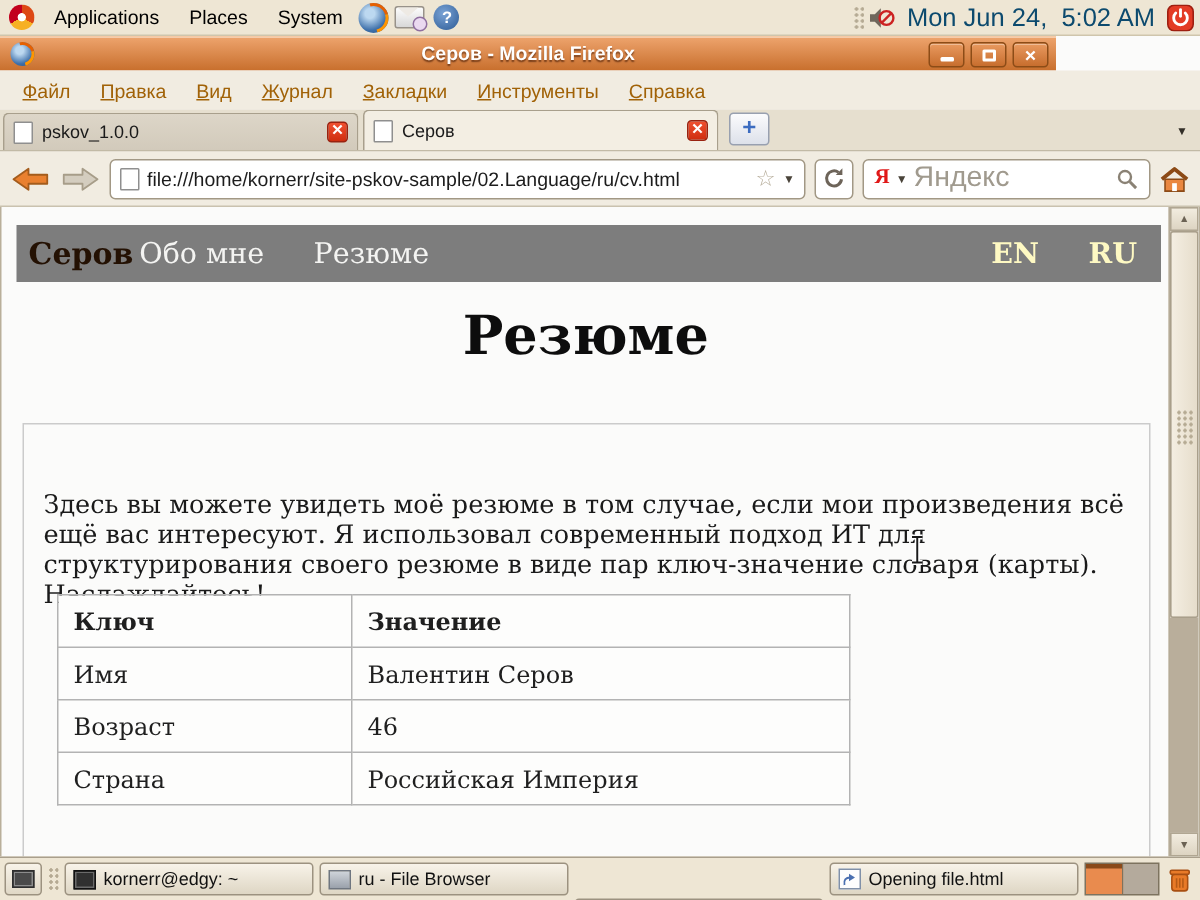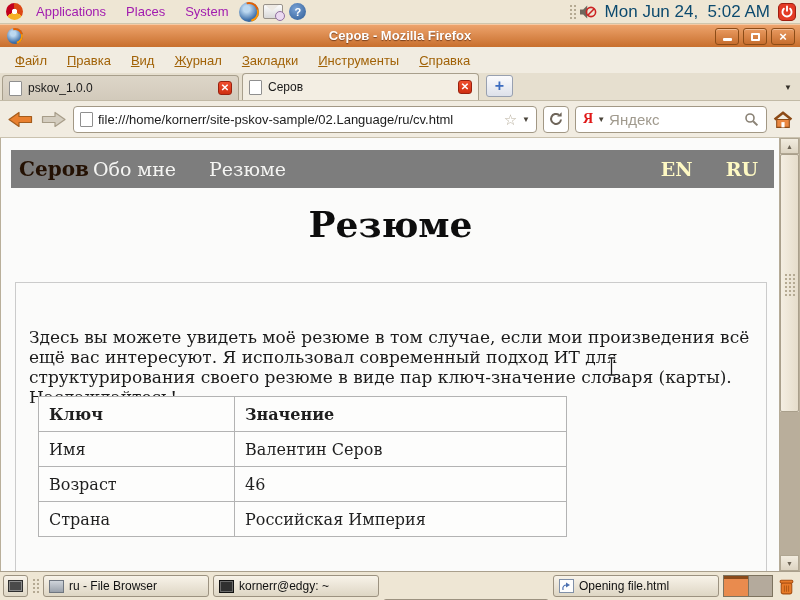--- a/index.html
+++ b/index.html
@@ -1,32 +1,32 @@
 <!DOCTYPE html>
 <html><head>
 <meta charset="utf-8">
 <style>
   html,body{margin:0;padding:0;}
   body{width:800px;height:600px;position:relative;overflow:hidden;background:#fbfbfa;font-family:"Liberation Sans",sans-serif;}
   
   #top-panel{position:absolute;left:0;top:0;width:800px;height:24px;background:#eee6d4;border-bottom:1px solid #cfc5ac;display:flex;align-items:center;gap:2px;padding:0 4px;box-sizing:border-box;}
-  .panel-menu{font-size:13px;color:#a21caf;padding:2px 9px;}
+  .panel-menu{font-size:13px;color:#000000;padding:2px 9px;}
   .ubuntu-logo{width:17px;height:17px;border-radius:50%;flex:none;margin:0 2px;
     background:radial-gradient(circle at 50% 50%,#ffffff 0 2.5px,rgba(255,255,255,0) 3px),conic-gradient(#dd4814 0 120deg,#f6b024 120deg 240deg,#c2001d 240deg 360deg);}
   .ff-icon{border-radius:50%;background:radial-gradient(circle at 38% 35%,#bcd8f0 0 18%,#3e70aa 62%,#2a4f80 100%);position:relative;overflow:hidden;flex:none;}
   .ff-icon::after{content:"";position:absolute;inset:-1px;border-radius:50%;border:3px solid transparent;border-top-color:#e66000;border-right-color:#ff9500;transform:rotate(30deg);}
   .mail-icon{width:18px;height:13px;background:linear-gradient(#fdfdfd,#d8d8d8);border:1px solid #98928a;border-radius:2px;position:relative;flex:none;margin:0 2px;}
   .mail-icon::before{content:"";position:absolute;left:1px;top:0;border-left:7px solid transparent;border-right:7px solid transparent;border-top:6px solid #eeeae4;}
   .mail-icon::after{content:"";position:absolute;right:-3px;bottom:-3px;width:8px;height:8px;border-radius:50%;background:#ead9f0;border:1px solid #8f6fa0;}
   .help-icon{width:17px;height:17px;border-radius:50%;background:radial-gradient(circle at 40% 35%,#7aa3d6,#2c5a94);color:#fff;font-weight:bold;font-size:11px;display:flex;align-items:center;justify-content:center;flex:none;margin:0 2px;}
   .grip{width:7px;height:16px;background-image:radial-gradient(#b5aa93 1px,transparent 1.3px);background-size:4px 4px;flex:none;}
   #clock{font-size:17px;color:#0c4a6e;white-space:pre;padding:0 6px;}
   .spacer{flex:1;}
   
-  #titlebar{position:absolute;left:0;top:24px;width:800px;height:23px;background:linear-gradient(#eda36c,#c86f2d);border-top:1px solid #f5c9a4;box-sizing:border-box;}
+  #titlebar{position:absolute;left:0;top:24px;width:704px;height:23px;background:linear-gradient(#eda36c,#c86f2d);border-top:1px solid #f5c9a4;box-sizing:border-box;}
   #title-text{position:absolute;left:0;right:0;top:3px;text-align:center;color:#fff;font-weight:bold;font-size:13px;text-shadow:0 1px 1px rgba(60,20,0,.6);}
   .tb-ff{position:absolute;left:7px;top:3px;}
   .win-btns{position:absolute;right:5px;top:3px;display:flex;gap:4px;}
   .win-btn{width:24px;height:17px;border:1px solid #8c4c17;border-radius:3px;background:linear-gradient(#e99a60,#c76e2e);display:flex;align-items:center;justify-content:center;box-sizing:border-box;box-shadow:inset 0 1px 0 rgba(255,255,255,.35);}
   .g-min{width:9px;height:3px;background:#fff;border-radius:1px;margin-top:6px;}
   .g-max{width:9px;height:8px;border:2px solid #fff;border-radius:1px;box-sizing:border-box;}
   .g-close{color:#fff;font-size:13px;font-weight:bold;line-height:1;}
   #menubar{position:absolute;left:0;top:47px;width:800px;height:26px;background:#f1ece1;display:flex;align-items:center;padding-left:5px;box-sizing:border-box;}
   .mb-item{font-size:13px;color:#a16207;padding:4px 10px;}
   
@@ -41,21 +41,21 @@
   .tab-dropdown{position:absolute;right:8px;bottom:8px;font-size:8px;color:#332f28;}
   
   #navbar{position:absolute;left:0;top:101px;width:800px;height:37px;background:#f1ece1;border-bottom:1px solid #cac2af;display:flex;align-items:center;gap:6px;padding:0 7px;box-sizing:border-box;}
   .nav-btn{display:flex;align-items:center;justify-content:center;flex:none;}
   #urlbar{flex:1;height:27px;background:#fff;border:1px solid #a29885;border-radius:4px;display:flex;align-items:center;gap:5px;padding:0 6px;box-sizing:border-box;}
   #urlbar input{flex:1;min-width:0;border:none;outline:none;font-size:13px;color:#1c1c1c;font-family:"Liberation Sans",sans-serif;background:transparent;padding:0;}
   .star{color:#b9b09e;font-size:15px;line-height:1;}
   .dd{font-size:8px;color:#4a443a;}
   .reload-btn{width:26px;height:27px;border:1px solid #a29885;border-radius:4px;background:#fff;display:flex;align-items:center;justify-content:center;box-sizing:border-box;flex:none;}
   #searchbar{width:192px;height:27px;background:#fff;border:1px solid #a29885;border-radius:4px;display:flex;align-items:center;gap:4px;padding:0 7px;box-sizing:border-box;flex:none;}
-  #searchbar input{flex:1;min-width:0;border:none;outline:none;font-size:15px;font-family:"Liberation Sans",sans-serif;background:transparent;padding:0;color:#14532d;}
+  #searchbar input{flex:1;min-width:0;border:none;outline:none;font-size:19px;font-family:"Liberation Sans",sans-serif;background:transparent;padding:0;color:#14532d;}
   #searchbar input::placeholder{color:#a09a8e;opacity:1;}
   .ya{color:#e01818;font-weight:bold;font-size:14px;font-family:"Liberation Serif",serif;line-height:1;}
   
   #content{position:absolute;left:0;top:138px;width:800px;height:433px;background:#fbfbfa;overflow:hidden;border-left:1px solid #b9af9a;border-right:1px solid #b9af9a;box-sizing:border-box;}
   #page{position:absolute;left:0;top:0;width:779px;height:433px;overflow:hidden;font-family:"DejaVu Serif",serif;}
   #page-nav{position:absolute;left:10px;top:12px;width:763px;height:38px;background:#7d7d7d;display:flex;align-items:center;box-sizing:border-box;padding:0 16px 0 8px;}
   .brand{font-size:20px;font-weight:bold;color:#241103;}
   .nav-item{font-size:19px;color:#f4f4f2;}
   #nav-about{margin-left:4px;}
   #nav-resume{margin-left:33px;}
@@ -254,26 +254,26 @@
       <path d="M2 2 h7 M2 19 h7 M5.5 2 v17"></path>
     </g>
 </svg>
 
 <div id="taskbar">
   <div class="show-desktop">
       <span class="sd-icon"></span>
     </div>
   <div class="grip"></div>
   <div class="task-btn">
+    <span class="term-icon"></span>
+    <span class="task-label">kornerr@edgy: ~</span>
+  </div>
+  <div class="task-btn">
     <span class="fb-icon"></span>
     <span class="task-label">ru - File Browser</span>
-  </div>
-  <div class="task-btn">
-    <span class="term-icon"></span>
-    <span class="task-label">kornerr@edgy: ~</span>
   </div>
   <div class="task-btn active">
     <span class="ff-icon" style="width:14px;height:14px;"></span>
     <span class="task-label">Серов - Mozilla Fir...</span>
   </div>
   <div class="task-btn">
     <span class="dlg-icon">
       <svg width="11" height="9" viewBox="0 0 11 9">
           <path d="M2 8 Q1 3 6 3" stroke="#4a6fb0" fill="none" stroke-width="1.2"></path>
           <path d="M5 0.5 l4 2.5 -4 2.5 z" fill="#4a6fb0"></path>

